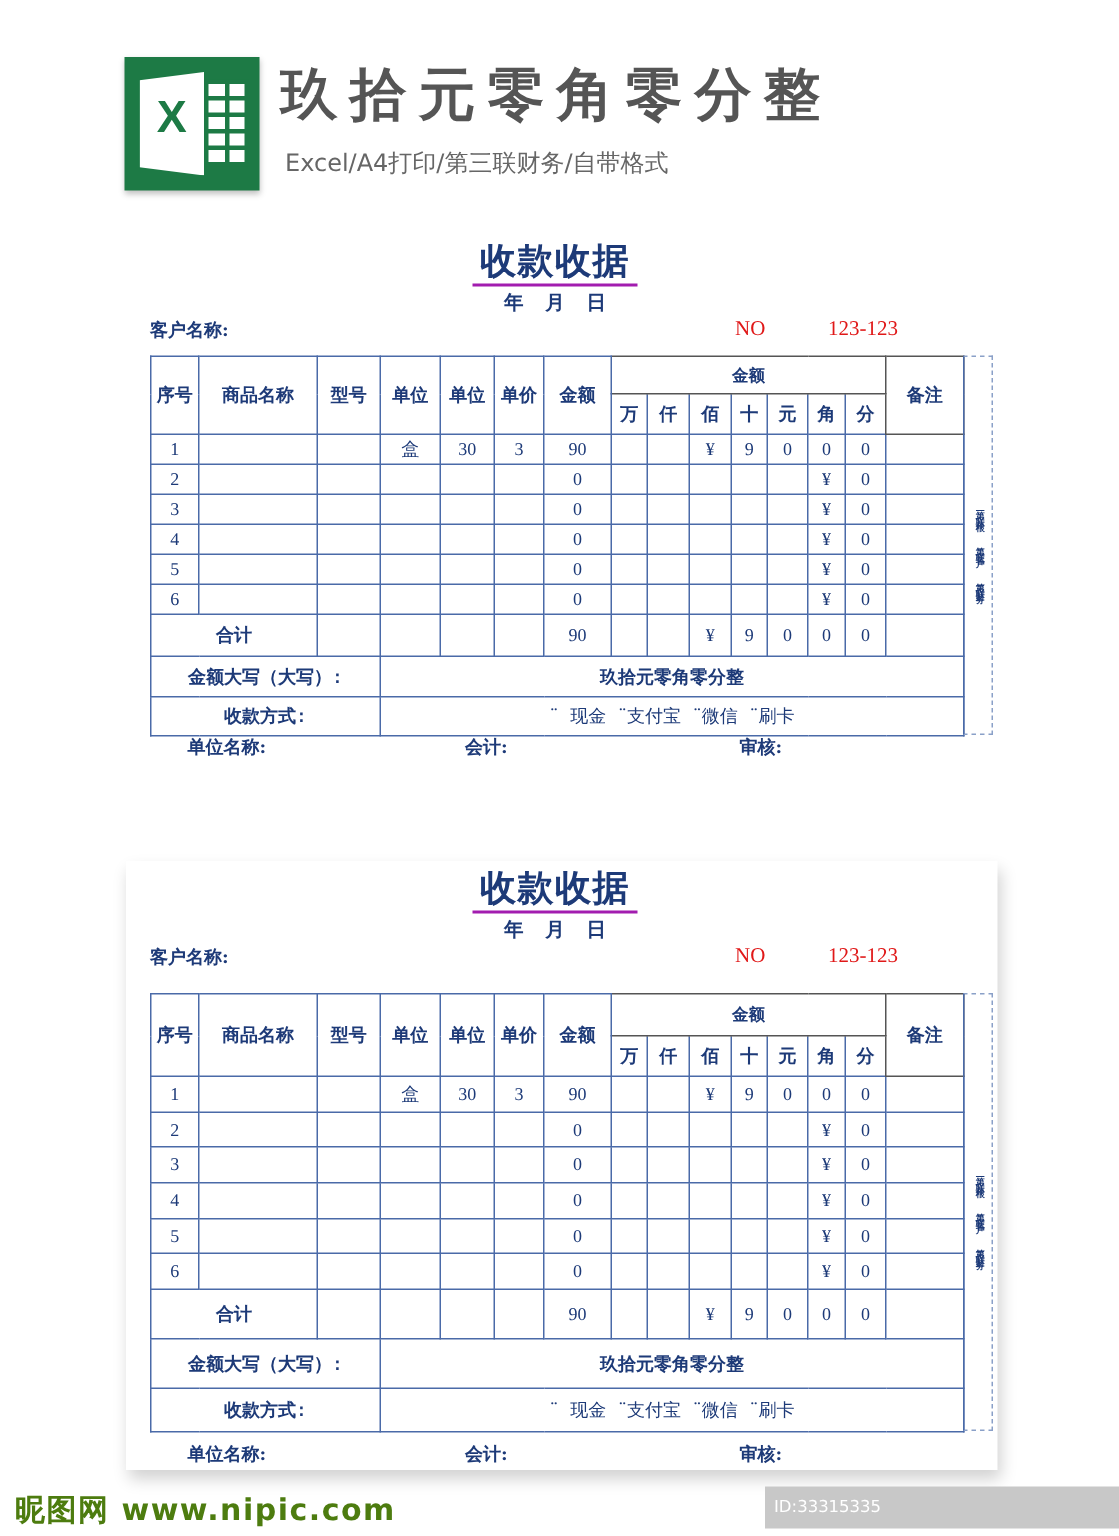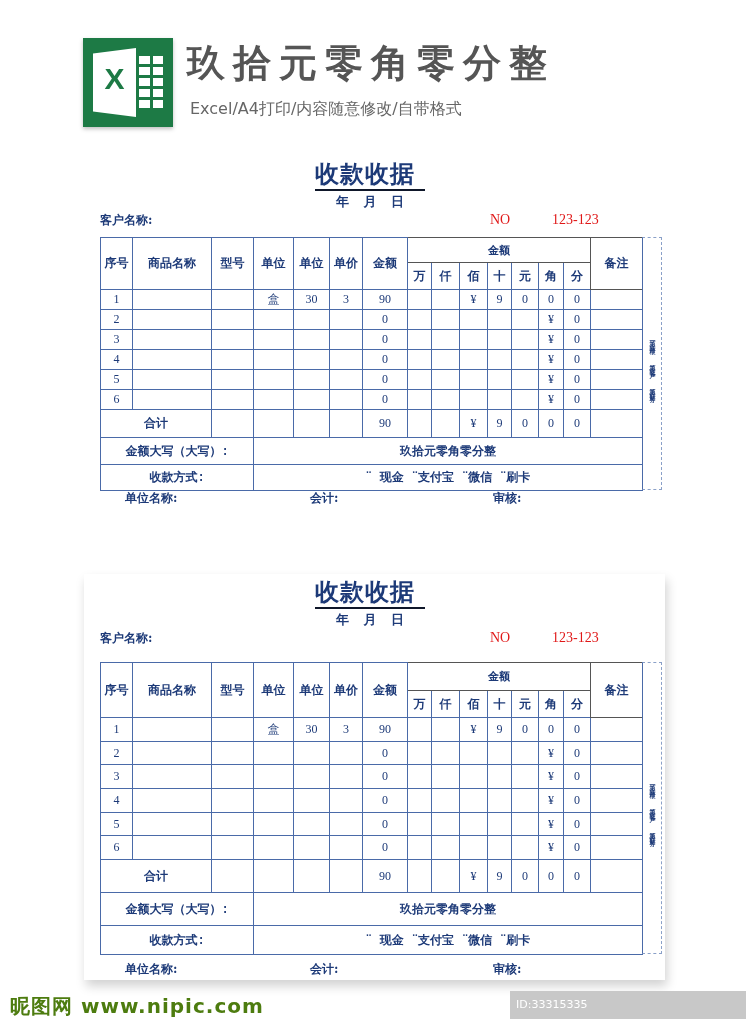--- a/index.html
+++ b/index.html
@@ -14,34 +14,34 @@
   .banner-icon .grid span { background: #fff; }
   .banner-title { position: absolute; left: 187px; top: 38px; font: bold 38px "DejaVu Sans", sans-serif; letter-spacing: 8px; color: #555; }
   .banner-sub { position: absolute; left: 190px; top: 99px; font: 16px "DejaVu Sans", sans-serif; color: #666; }
 
   
   .receipt { position: absolute; width: 580px; }
   .receipt.r1 { left: 95px; top: 155px; }
   .receipt.r2 { left: 95px; top: 573px; }
   .card { position: absolute; left: 84px; top: 574px; width: 581px; height: 406px; background: #fff; box-shadow: 2px 6px 10px rgba(0,0,0,0.18); }
 
-  .rc-title { position: absolute; left: 220px; top: 4px; width: 110px; text-align: left; font: bold 24px "DejaVu Serif", serif; letter-spacing: 1px; color: #1d3a78; border-bottom: 2px solid #0f172a; line-height: 30px; }
+  .rc-title { position: absolute; left: 220px; top: 4px; width: 110px; text-align: center; font: bold 24px "DejaVu Serif", serif; letter-spacing: 1px; color: #1d3a78; border-bottom: 2px solid #a21caf; line-height: 30px; }
   .rc-date { position: absolute; left: 200px; top: 38px; width: 150px; text-align: center; font: bold 13px "DejaVu Serif", serif; word-spacing: 10px; color: #1d3a78; }
   .rc-customer { position: absolute; left: 5px; top: 57px; font: bold 12px "DejaVu Serif", serif; color: #1d3a78; }
   .rc-no { position: absolute; left: 395px; top: 57px; font: 14px "Liberation Serif", serif; color: #e01818; }
   .rc-no-val { position: absolute; left: 457px; top: 57px; font: 14px "Liberation Serif", serif; color: #e01818; }
 
   table.grid-t { position: absolute; left: 5px; border-collapse: collapse; table-layout: fixed; font-family: "Liberation Serif", serif; color: #1d3a78; }
   table.grid-t td { border: 1px solid #4a6aa8; text-align: center; font-size: 12px; padding: 0; overflow: hidden; white-space: nowrap; }
   table.grid-t td.h { font-weight: bold; font-size: 12px; font-family: "DejaVu Serif", serif; }
   table.grid-t td.sub { font-weight: bold; font-size: 12px; font-family: "DejaVu Serif", serif; }
   table.grid-t td.grp { border: 1px solid #555; font-weight: bold; font-family: "DejaVu Serif", serif; font-size: 11px; }
   table.grid-t td.remark-h { border: 1px solid #555; }
   table.grid-t td.lbl { font-weight: bold; font-family: Liberation Mono, monospace; }
-  table.grid-t td.pay { font-family: "DejaVu Serif", serif; font-weight: bold; word-spacing: 4px; }
+  table.grid-t td.pay { font-family: "DejaVu Serif", serif; font-weight: normal; word-spacing: 4px; }
 
   .side-strip { position: absolute; width: 20px; border: 1px dashed #8aa0c8; border-left: 1px solid #4a6aa8; font: bold 6px "DejaVu Sans", sans-serif; color: #1d3a78; display: flex; flex-direction: column; align-items: center; justify-content: center; gap: 14px; }
   .side-strip span { writing-mode: vertical-rl; letter-spacing: 2px; }
 
   .rc-footer { position: absolute; left: 0; width: 560px; font: bold 12px "DejaVu Serif", serif; color: #1d3a78; }
   .rc-footer span { position: absolute; top: 0; }
 
   
   .wm-left { position: absolute; left: 10px; top: 993px; font: bold 20px "DejaVu Sans", sans-serif; color: #4d7c0f; letter-spacing: 1px; }
   .wm-right { position: absolute; left: 510px; top: 991px; width: 236px; height: 28px; background: #c8c8c8; color: #fff; font: 11px "DejaVu Sans", sans-serif; line-height: 28px; padding-left: 6px; }
@@ -59,21 +59,21 @@
       <span></span>
       <span></span>
       <span></span>
       <span></span>
       <span></span>
       <span></span>
       <span></span>
   </div>
 </div>
 <div class="banner-title">玖拾元零角零分整</div>
-<div class="banner-sub">Excel/A4打印/内容随意修改/自带格式</div>
+<div class="banner-sub">Excel/A4打印/第三联财务/自带格式</div>
 
 <div class="card"></div>
 
 <div class="receipt r1">
   <div class="rc-title">收款收据</div>
   <div class="rc-date">年 月 日</div>
   <div class="rc-customer">客户名称:</div>
   <div class="rc-no">NO</div>
   <div class="rc-no-val">123-123</div>
   <table class="grid-t" style="top: 82px;">

